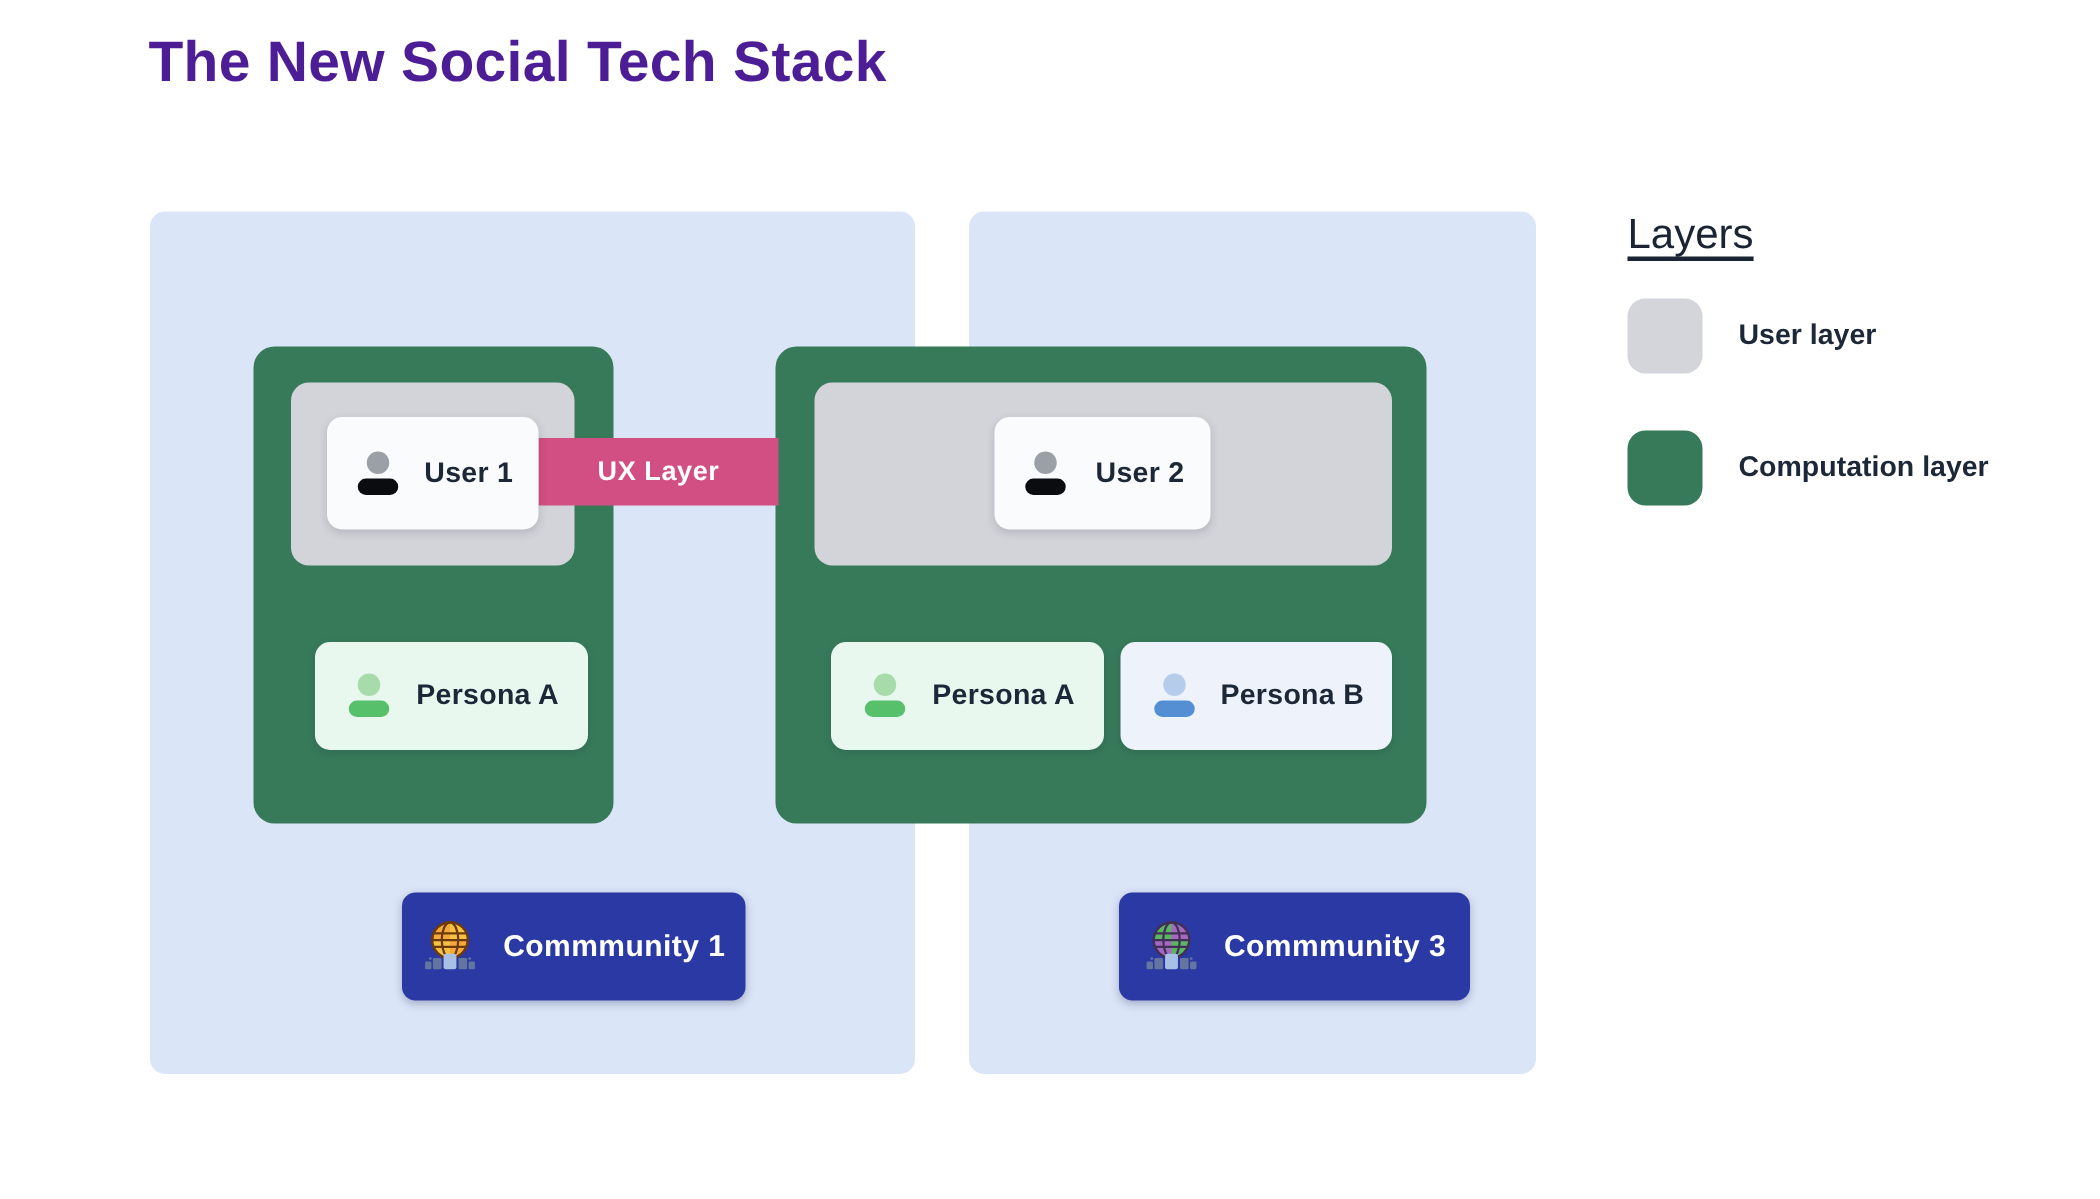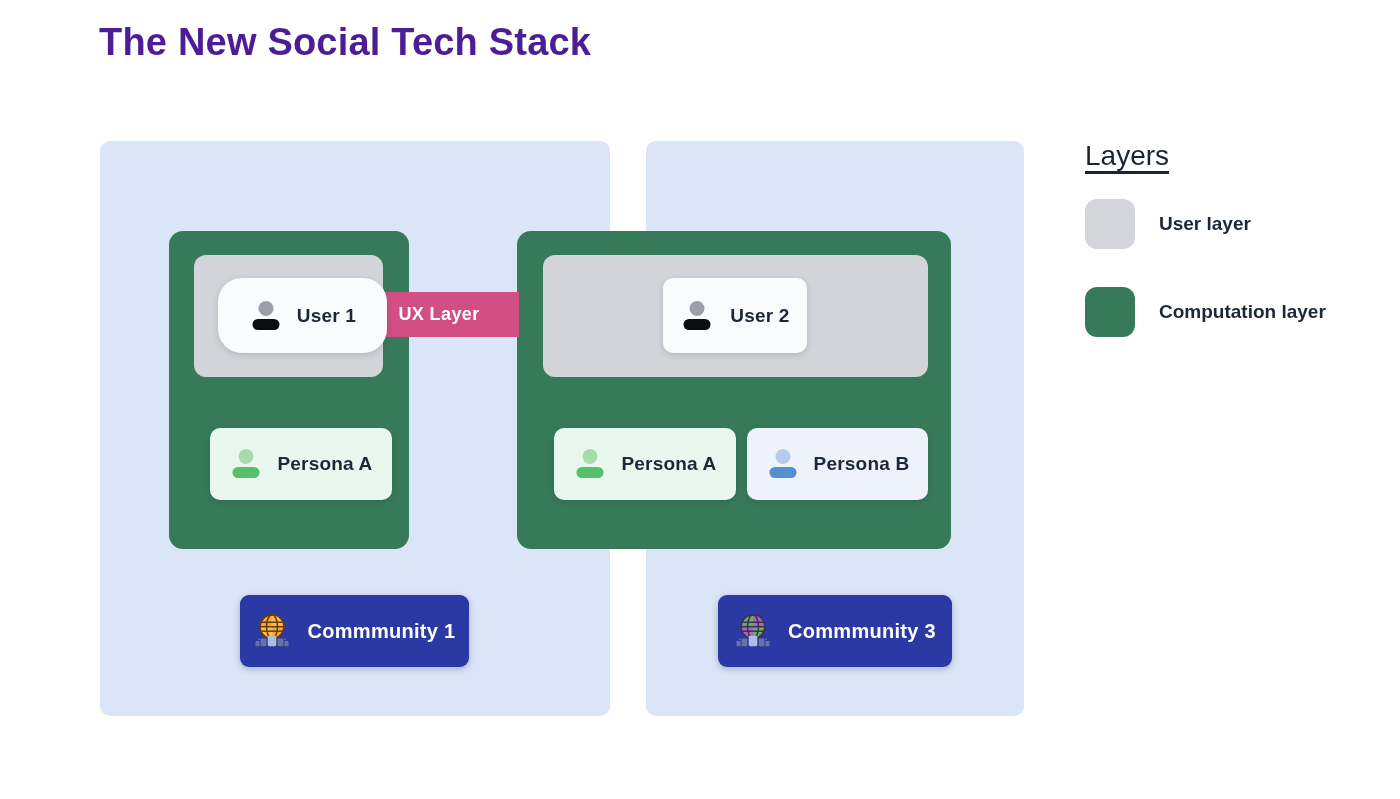--- a/index.html
+++ b/index.html
@@ -22,21 +22,21 @@
   .ulayer-1 { left:194px; width:189px; }
   .ulayer-2 { left:543px; width:385px; }
 
   .ux-connector { position:absolute; left:359px; top:292px; width:160px; height:45px;
                   background:#d14f82; display:flex; align-items:center; justify-content:center; }
   .ux-connector .connector-label { color:#ffffff; font-size:18px; font-weight:700; letter-spacing:.4px; }
 
   .card { position:absolute; display:flex; align-items:center; justify-content:center; gap:14px;
           border-radius:10px; box-shadow:0 2px 6px rgba(25,40,70,.16); }
   .user-card { background:#fafbfd; top:278px; height:75px; }
-  .user-card-1 { left:218px; width:169px;border-radius:24px; }
+  .user-card-1 { left:218px; width:141px; }
   .user-card-2 { left:663px; width:144px;gap:16px; }
   .persona-card { top:428px; height:72px; }
   .persona-green { background:#e9f8ee;margin-left:12px; }
   .persona-blue  { background:#edf2fb;align-items:center; }
   .persona-a1 { left:198px; width:182px; }
   .persona-a2 { left:542px; width:182px; }
   .persona-b  { left:747px; width:181px; }
   .card-label { font-size:19px; font-weight:700; color:#1c2737; letter-spacing:.2px; white-space:nowrap; }
 
   .person-icon { position:relative; width:34px; height:34px; flex:0 0 auto; }
@@ -46,21 +46,21 @@
                         width:27px; height:11px; border-radius:6px; }
   .person-user .head  { background:#9b9fa6; }
   .person-user .torso { background:#0a0c10; }
   .person-green .head  { background:#a8dbaa; }
   .person-green .torso { background:#56c16a; }
   .person-blue .head  { background:#b5cceb; }
   .person-blue .torso { background:#548ed3; }
 
   .community-badge { position:absolute; top:595px; height:72px; background:#2a39a3; border-radius:9px;
                      display:flex; align-items:center; justify-content:center; gap:16px;
-                     box-shadow:0 2px 6px rgba(20,30,70,.28); }
+                     box-shadow:0 2px 6px rgba(20,30,70,.28);margin-left:28px; }
   .badge-1 { left:240px; width:229px; }
   .badge-2 { left:718px; width:234px; }
   .badge-label { color:#ffffff; font-size:20px; font-weight:700; letter-spacing:.3px; white-space:nowrap; }
   .globe { flex:0 0 auto; }
 
   .legend { position:absolute; left:1085px; top:140px; width:300px; }
   .legend-heading { font-size:28px; font-weight:400; color:#1a2433;
                     text-decoration:underline; text-decoration-thickness:3px; text-underline-offset:6px;
                     margin-bottom:27px; }
   .legend-row { display:flex; align-items:center; gap:24px; margin-bottom:38px; }

